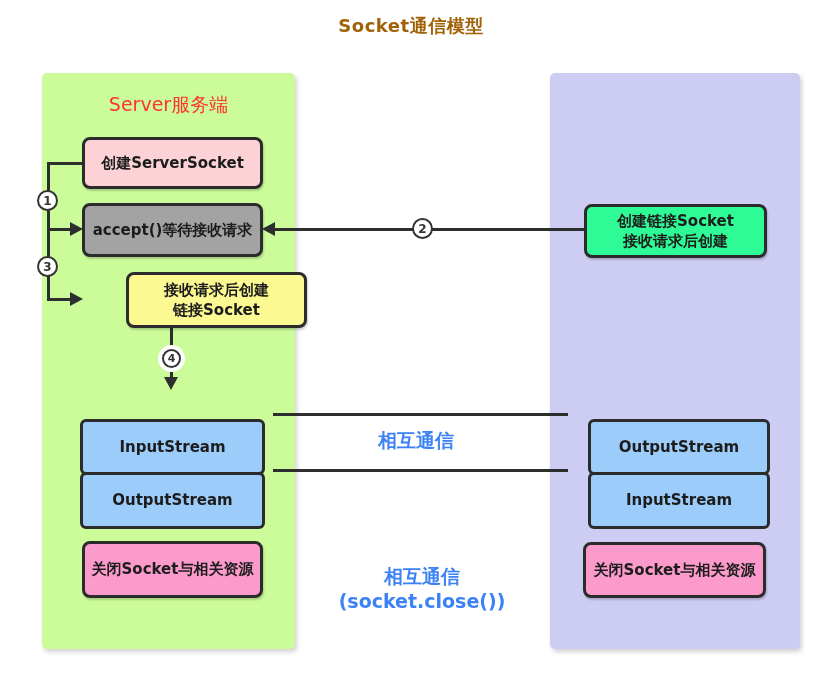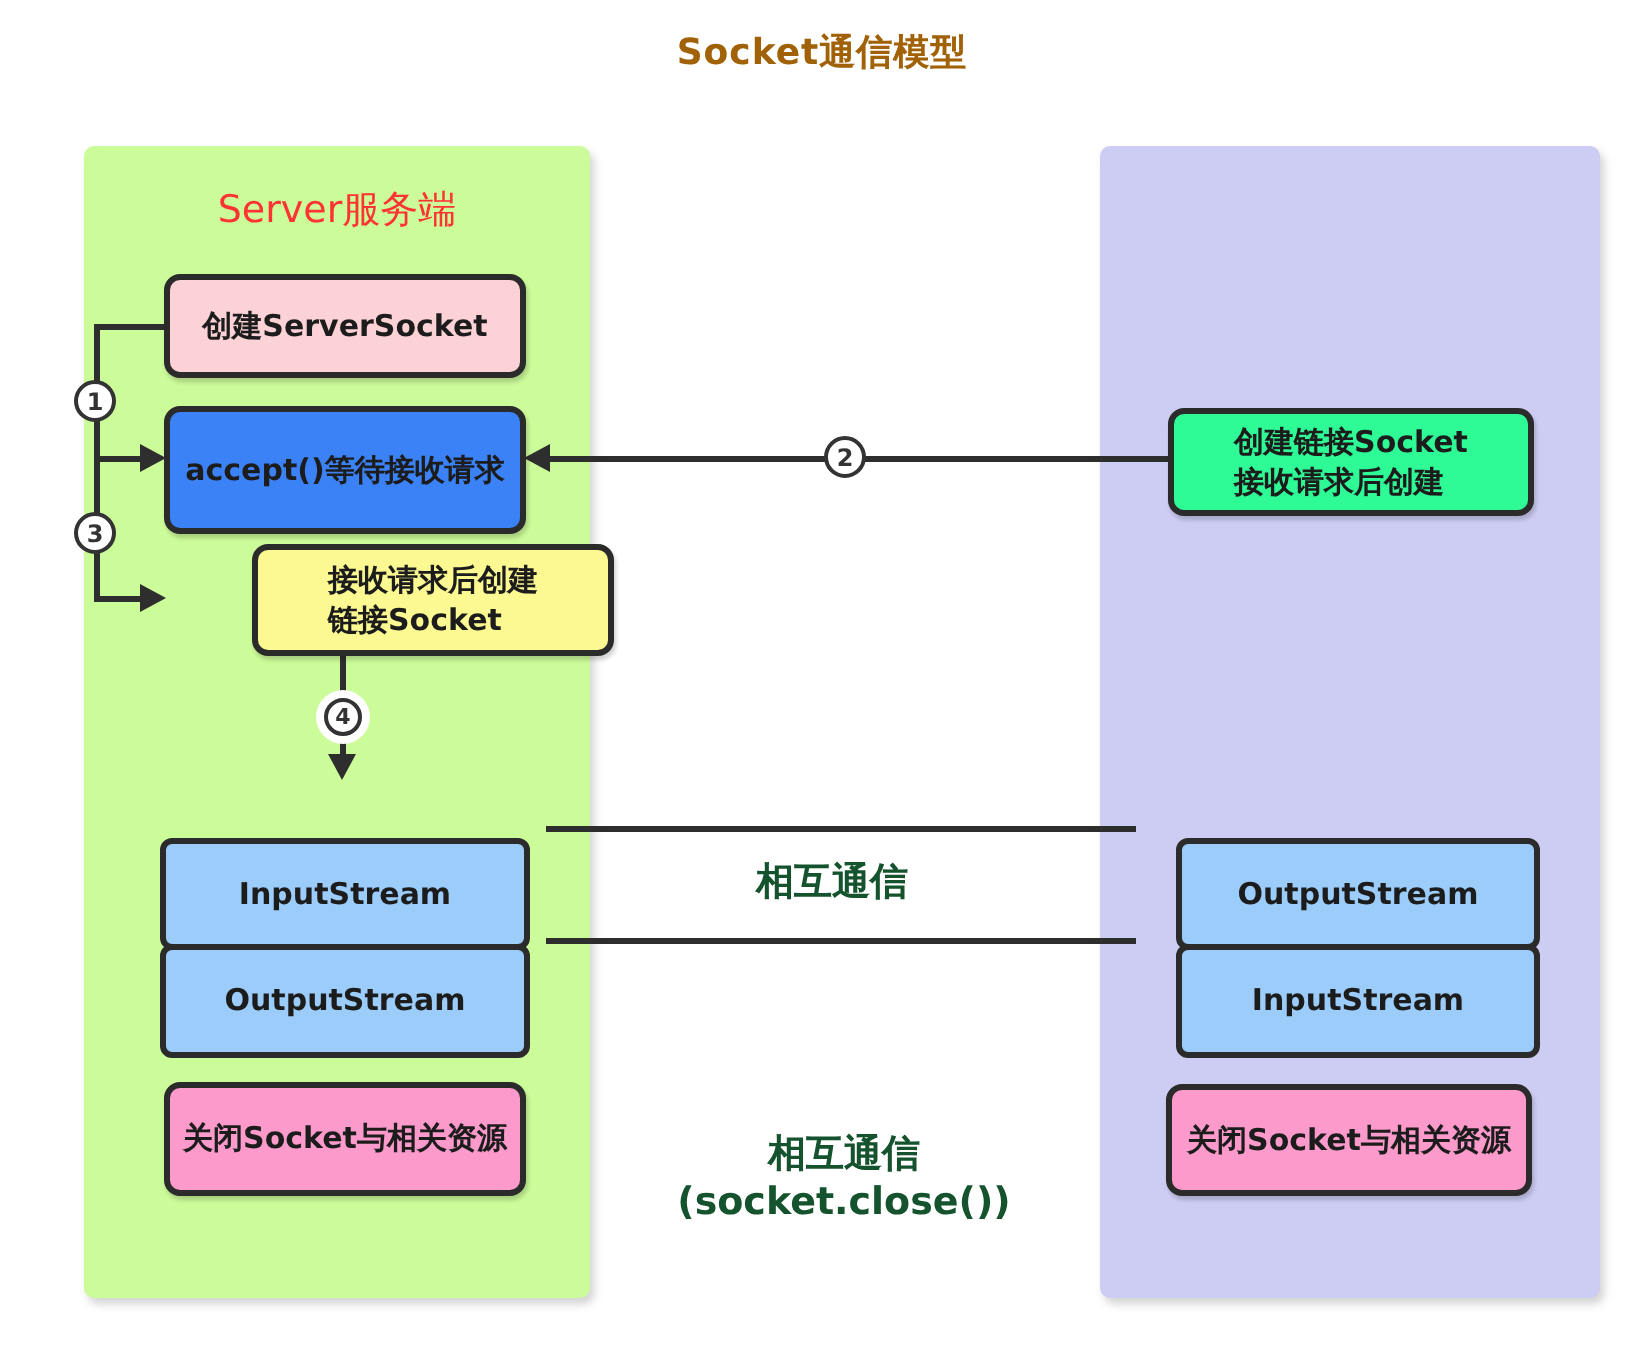--- a/index.html
+++ b/index.html
@@ -18,42 +18,42 @@
   .panel-server{left:42px;width:253px;background:#ccfb99;}
   .panel-client{left:550px;width:250px;background:#cdccf3;}
   .panel-title{
     position:absolute;top:92px;text-align:center;
     font-size:19px;font-weight:normal;color:#fe3333;
   }
   .panel-title.server{left:42px;width:253px;}
   .panel-title.client{left:550px;width:250px;}
   .box{
     position:absolute;border:3px solid #2b2b2b;border-radius:8px;
-    display:flex;align-items:center;justify-content:center;text-align:left;
+    display:flex;align-items:center;justify-content:center;text-align:center;
     font-size:15px;font-weight:bold;color:#1c1c1c;line-height:1.35;
     white-space:pre-line;box-sizing:border-box;
     box-shadow:1px 2px 2px rgba(0,0,0,0.18);
   }
   .stream{border-radius:6px;box-shadow:none;margin-top:29px;}
   .hline,.vline{position:absolute;background:#2e2e2e;}
   .hline{height:3px;}
   .vline{width:3px;}
   .arrowhead{position:absolute;width:0;height:0;}
   .ah-right{border-top:7px solid transparent;border-bottom:7px solid transparent;border-left:13px solid #2e2e2e;}
   .ah-left{border-top:7px solid transparent;border-bottom:7px solid transparent;border-right:13px solid #2e2e2e;}
   .ah-down{border-left:7px solid transparent;border-right:7px solid transparent;border-top:13px solid #2e2e2e;}
   .badge{
     position:absolute;width:17px;height:17px;background:#ffffff;
     border:2px solid #333333;border-radius:50%;
     display:flex;align-items:center;justify-content:center;
     font-size:12px;font-weight:bold;color:#333333;line-height:1;
   }
   .badge-white-halo{box-shadow:0 0 0 4px #ffffff;}
   .mid-label{
-    position:absolute;text-align:center;font-size:19px;font-weight:bold;color:#14532d;
+    position:absolute;text-align:center;font-size:19px;font-weight:bold;color:#3b82f6;
   }
 </style>
 </head>
 <body>
 
 <div id="canvas">
 
   <div class="title">Socket通信模型</div>
 
   <div class="panel panel-server"></div>
@@ -75,21 +75,21 @@
 
   <div class="hline" style="left:273px;top:413px;width:295px;"></div>
   <div class="hline" style="left:273px;top:469px;width:295px;"></div>
 
   <div class="badge" style="left:37px;top:190px;">1</div>
   <div class="badge" style="left:412px;top:218px;">2</div>
   <div class="badge" style="left:37px;top:256px;">3</div>
   <div class="badge badge-white-halo" style="left:162px;top:349px;width:15px;height:15px;font-size:11px;">4</div>
 
   <div class="box" style="left:82px;top:137px;width:181px;height:52px;background:#fcd2d7;">创建ServerSocket</div>
-  <div class="box" style="left:82px;top:203px;width:181px;height:64px;background:#3b82f6;">accept()等待接收请求</div>
+  <div class="box" style="left:82px;top:203px;width:181px;height:54px;background:#a3a3a3;">accept()等待接收请求</div>
   <div class="box" style="left:82px;top:272px;width:181px;height:56px;background:#fcf992;margin-left:44px;">接收请求后创建
 链接Socket</div>
   <div class="box stream" style="left:80px;top:390px;width:185px;height:56px;background:#9bccfa;">InputStream</div>
   <div class="box stream" style="left:80px;top:443px;width:185px;height:57px;background:#9bccfa;">OutputStream</div>
   <div class="box" style="left:82px;top:541px;width:181px;height:57px;background:#fb9acb;">关闭Socket与相关资源</div>
 
   <div class="box" style="left:584px;top:204px;width:183px;height:54px;background:#2efb96;">创建链接Socket
 接收请求后创建</div>
   <div class="box stream" style="left:588px;top:390px;width:182px;height:56px;background:#9bccfa;">OutputStream</div>
   <div class="box stream" style="left:588px;top:443px;width:182px;height:57px;background:#9bccfa;">InputStream</div>

